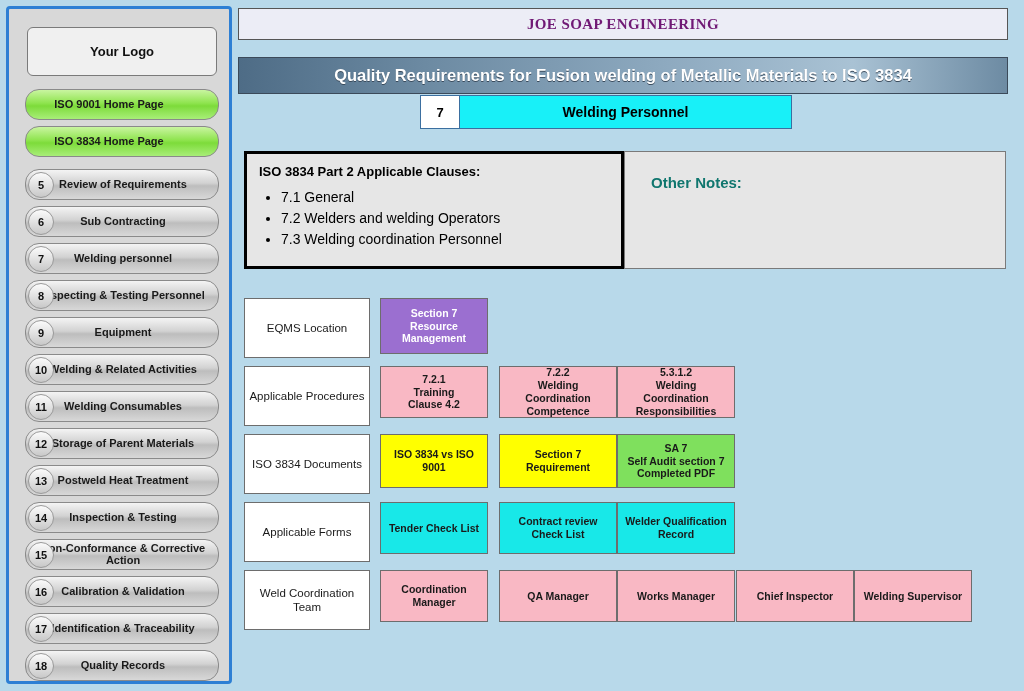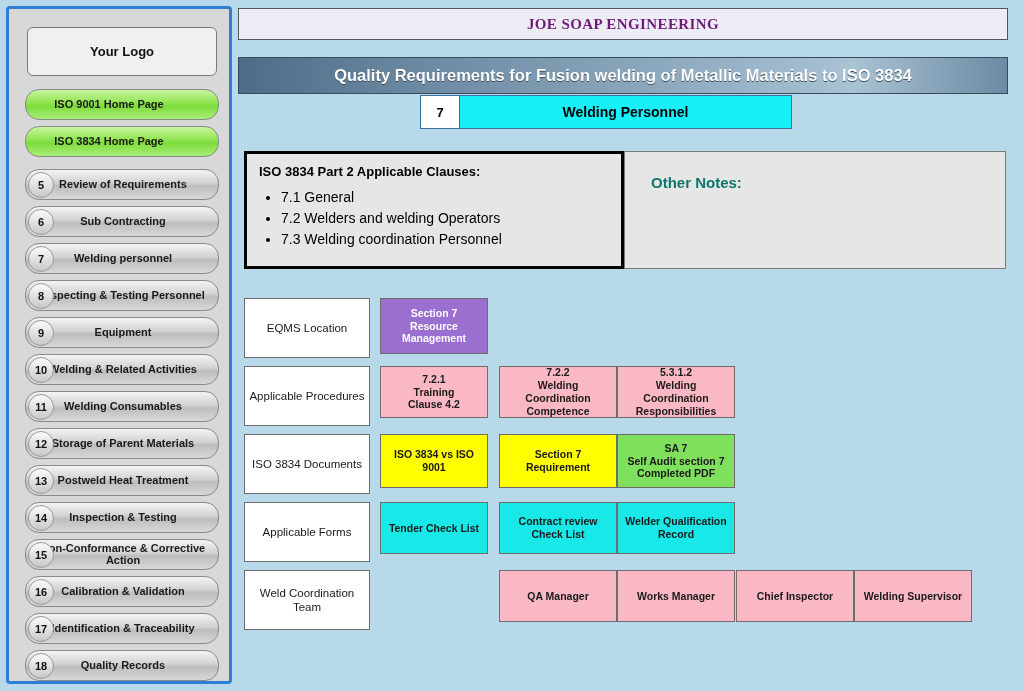--- a/index.html
+++ b/index.html
@@ -409,20 +409,21 @@
 
       <div class="grid-row">
         <div class="card label">Applicable Forms</div>
         <div class="card c1 h52 cyan">Tender Check List</div>
         <div class="card c2 h52 cyan">Contract review<br>Check List</div>
         <div class="card c3 h52 cyan">Welder Qualification<br>Record</div>
       </div>
 
       <div class="grid-row">
         <div class="card label">Weld Coordination Team</div>
+        <div class="card c1 h52 pink">Coordination<br>Manager</div>
         <div class="card c2 h52 pink">QA Manager</div>
         <div class="card c3 h52 pink">Works Manager</div>
         <div class="card c4 h52 pink">Chief Inspector</div>
         <div class="card c5 h52 pink">Welding Supervisor</div>
       </div>
 
     </div>
   </div>
 </div>
 

